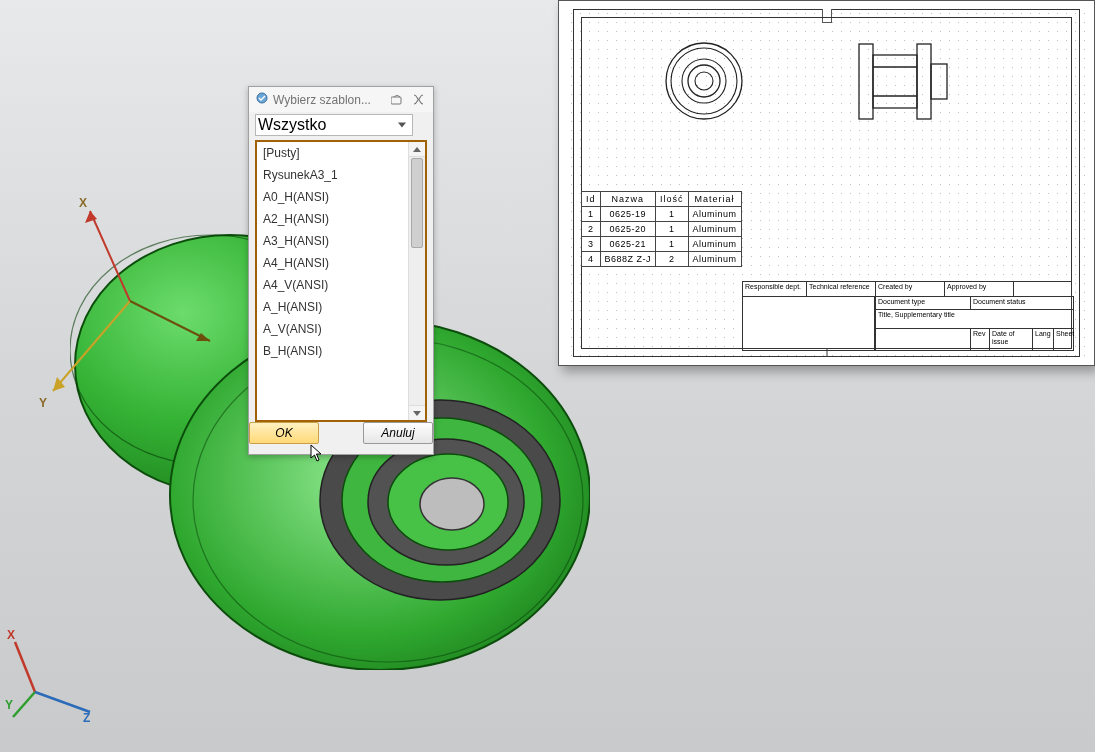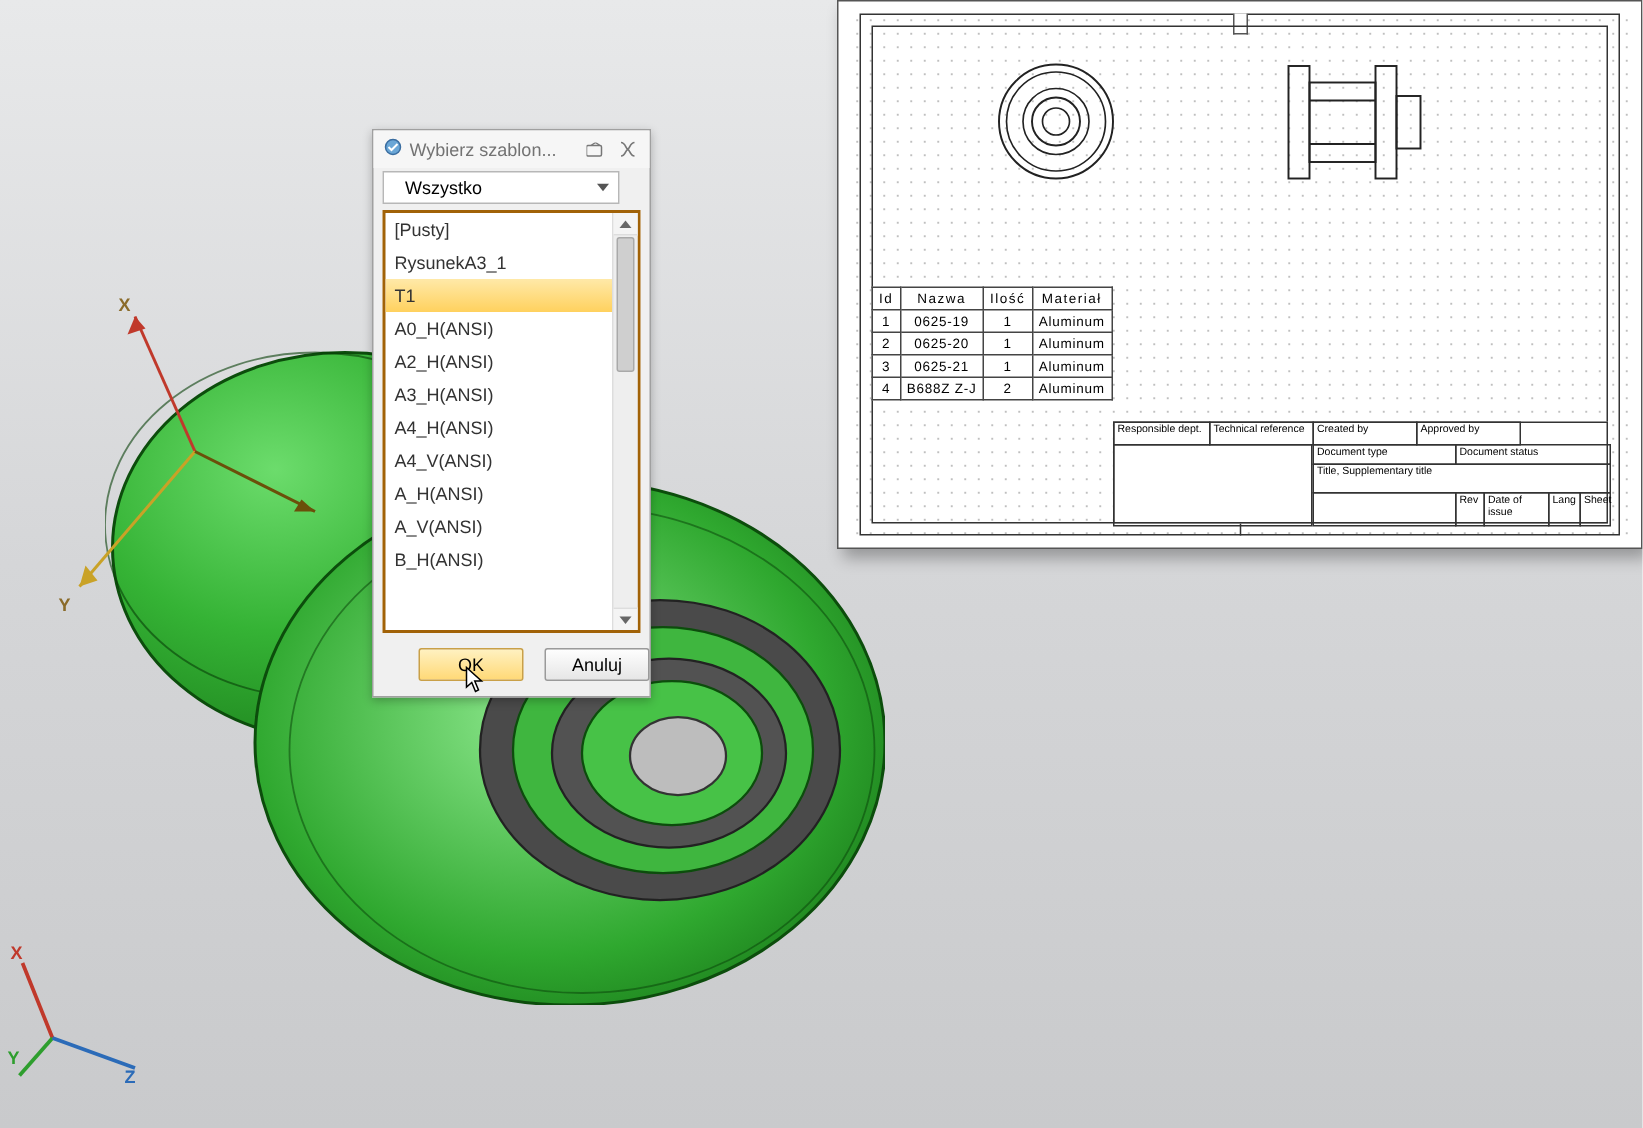--- a/index.html
+++ b/index.html
@@ -50,23 +50,23 @@
     color:#555; font-size:11px; line-height:1;
     border-radius:2px;
   }
 
   .dropdown {
     margin: 2px 20px 4px 6px;
     height: 22px;
     border: 1px solid #b7b7b7;
     background: #fff;
     display:flex; align-items:center;
-    padding: 0 18px 0 14px;
+    padding: 0 18px 0 2px;
     position: relative;
-    font-size:12px;
+    font-size:16px;
   }
   .dropdown:after{
     content:""; position:absolute; right:6px; top:50%;
     width:0;height:0;border-left:4px solid transparent;border-right:4px solid transparent;border-top:5px solid #555;
     transform: translateY(-50%);
   }
 
   .listbox {
     margin: 0 6px;
     border: 2px solid #a16207;
@@ -98,22 +98,23 @@
   }
   .listbox .scrollbar .arr.top{top:0;border-bottom:1px solid #ddd;}
   .listbox .scrollbar .arr.bot{bottom:0;border-top:1px solid #ddd;}
   .listbox .scrollbar .arr span{
     width:0;height:0;border-left:4px solid transparent;border-right:4px solid transparent;
   }
   .listbox .scrollbar .arr.top span{border-bottom:5px solid #666;}
   .listbox .scrollbar .arr.bot span{border-top:5px solid #666;}
 
   .dlg-buttons{
-    display:flex; justify-content:flex-end; gap:14px;
-    padding: 10px 0 10px 0;
+    display:flex; justify-content:space-between; gap:14px;
+    padding: 0 0 10px 0;
+    font-style: italic;
   }
   .btn{
     width:70px; height:22px;
     border:1px solid #9a9a9a;
     background: linear-gradient(#fefefe,#e6e6e6);
     border-radius:2px;
     font-size:12px;
     display:flex;align-items:center;justify-content:center;
     cursor:pointer;
   }
@@ -269,21 +270,20 @@
         </svg>
     </span>
   </div>
   <div class="dropdown">
     <span>Wszystko</span>
   </div>
   <div class="listbox">
     <div class="items">
       <div class="item">[Pusty]</div>
       <div class="item">RysunekA3_1</div>
-      <div class="item selected">T1</div>
       <div class="item">A0_H(ANSI)</div>
       <div class="item">A2_H(ANSI)</div>
       <div class="item">A3_H(ANSI)</div>
       <div class="item">A4_H(ANSI)</div>
       <div class="item">A4_V(ANSI)</div>
       <div class="item">A_H(ANSI)</div>
       <div class="item">A_V(ANSI)</div>
       <div class="item">B_H(ANSI)</div>
 
     </div>

